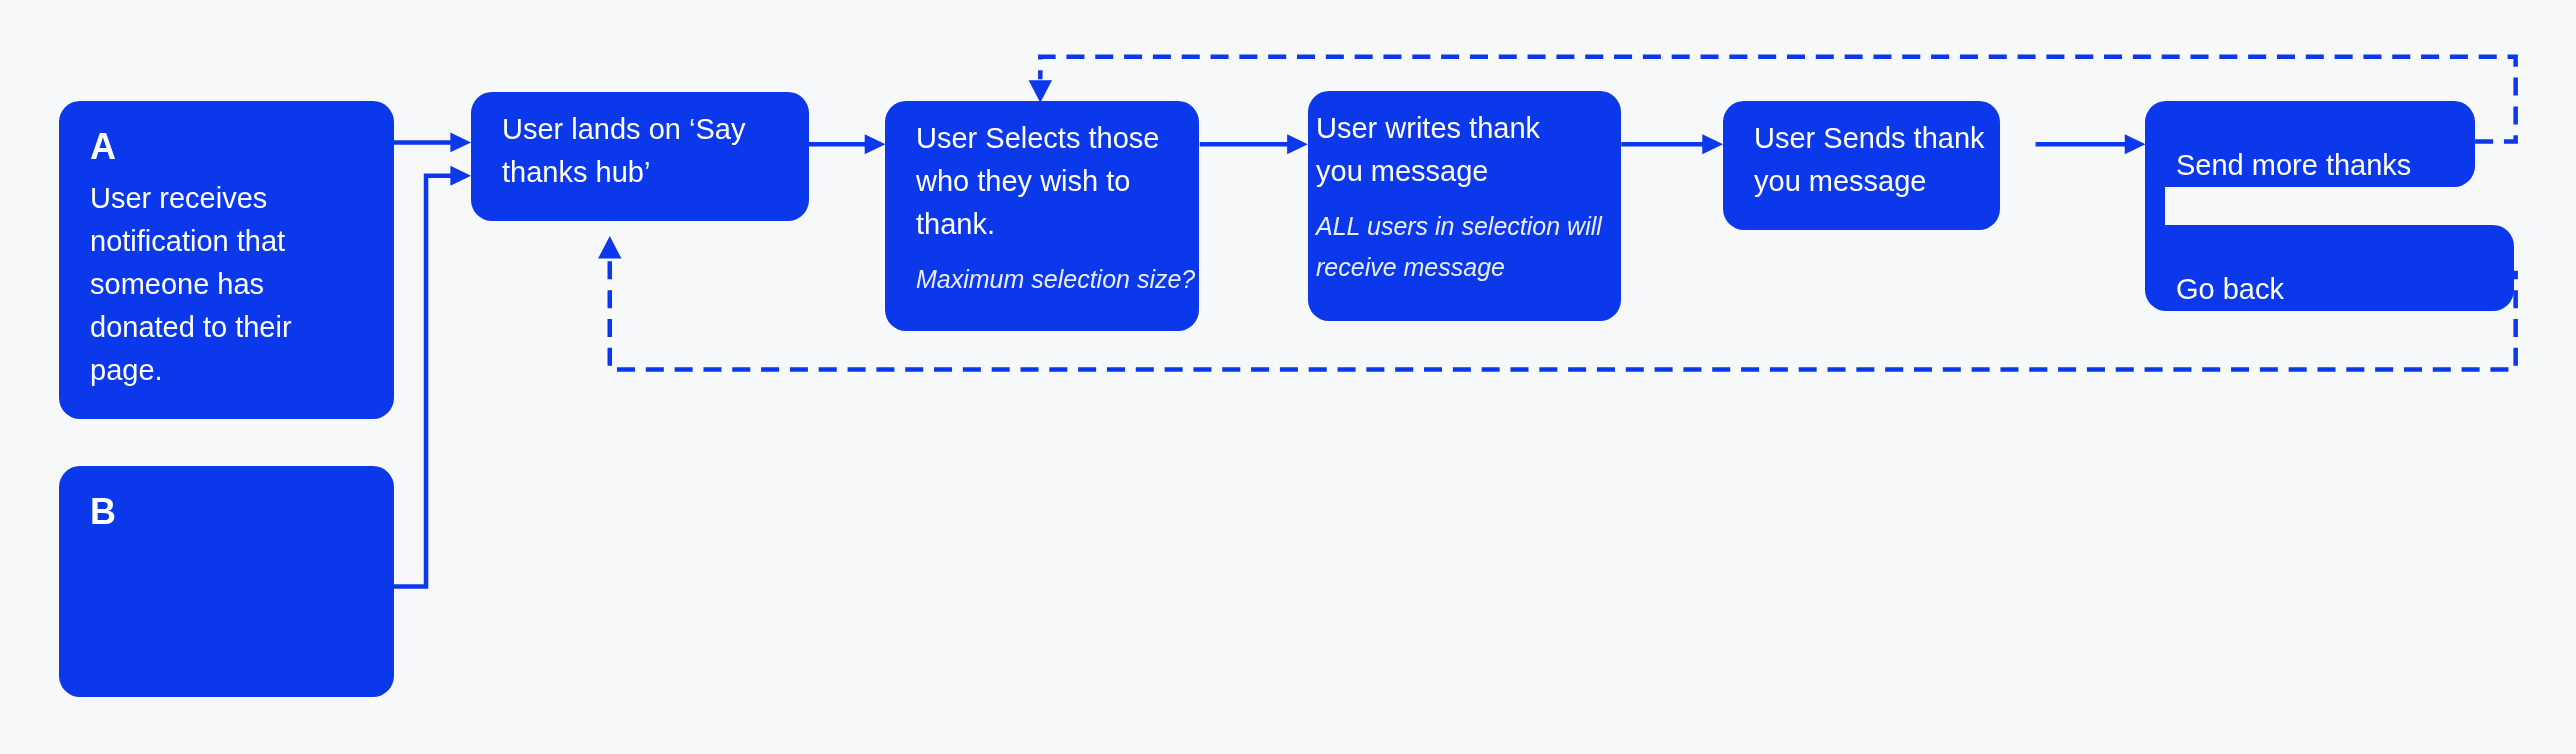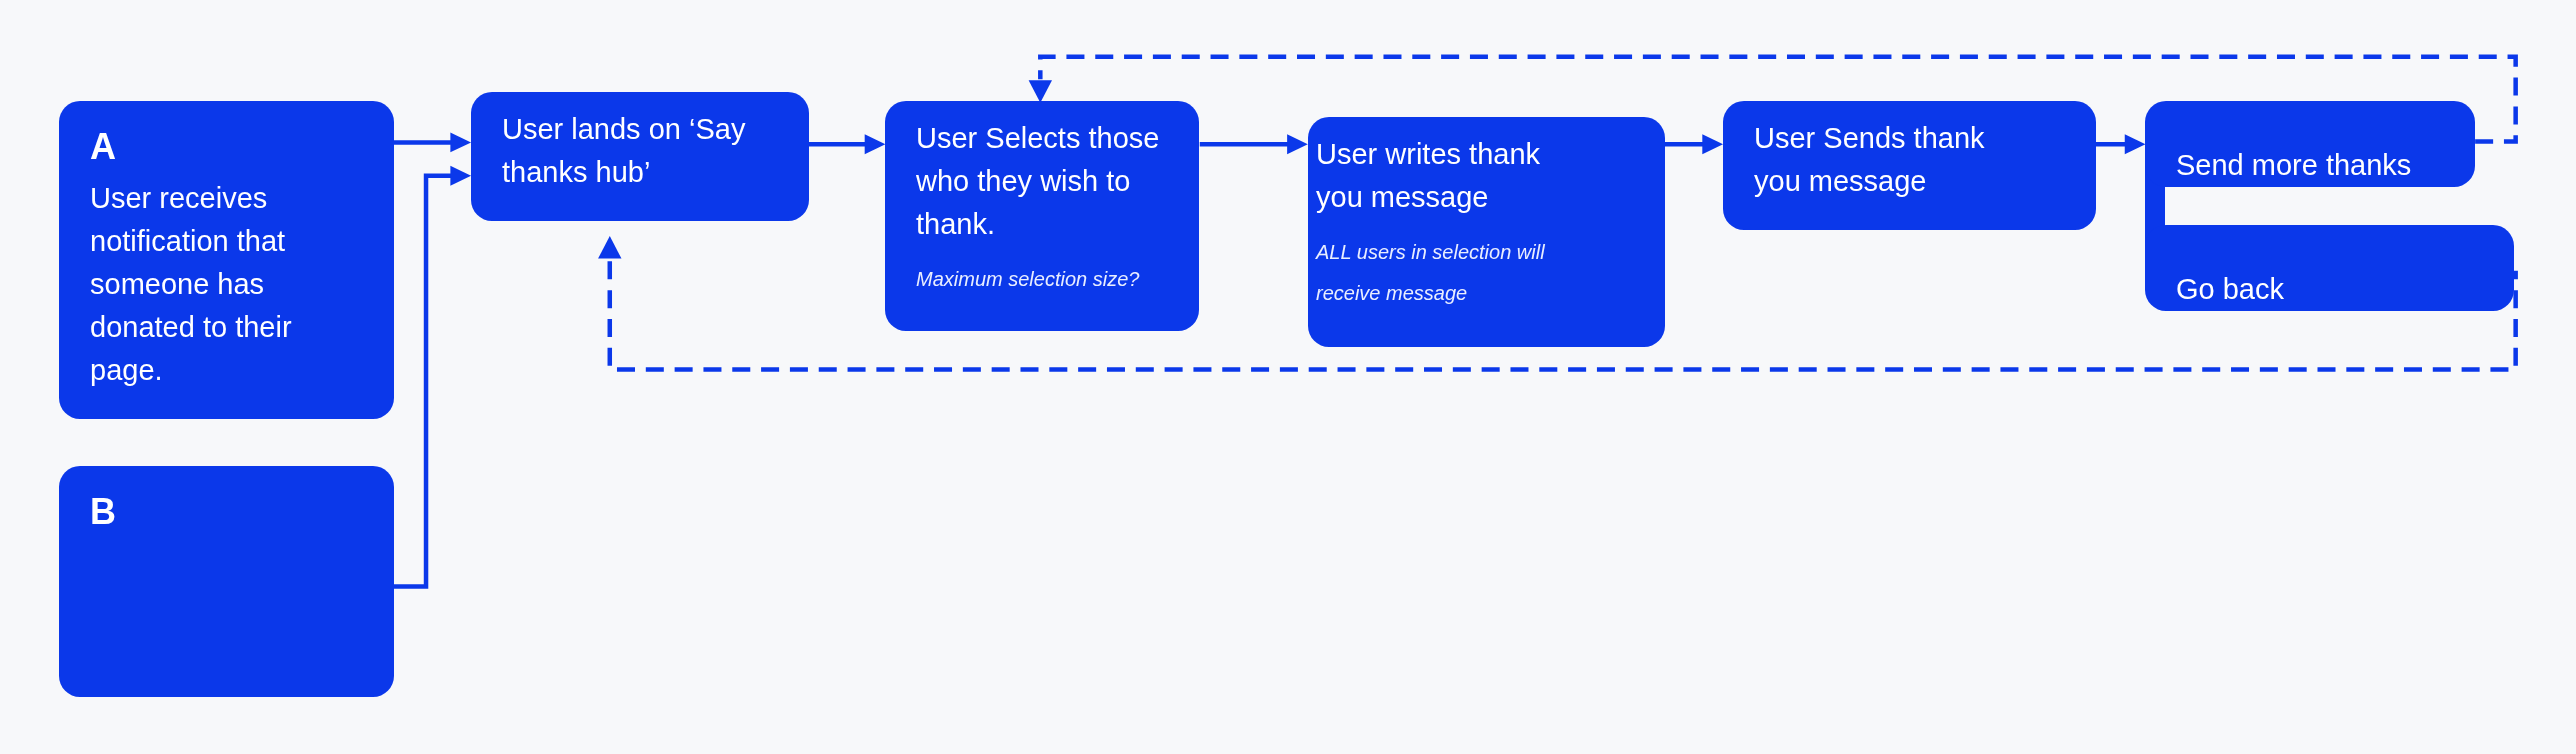--- a/index.html
+++ b/index.html
@@ -31,21 +31,21 @@
     letter-spacing:0.9px;
     margin-bottom:7.2px;
     white-space:pre;
   }
   .node-text{
     font-size:29px;
     line-height:43px;
     white-space:pre;
   }
   .node-note{
-    font-size:20px;
+    font-size:25px;
     line-height:41px;
     font-style:italic;
     color:var(--note-text);
     margin-top:12.6px;
     white-space:pre;
   }
   .pad-lg{padding:21.6px 31px;}
   .pad-md{padding:16px 31px;}
   .bar{display:flex;align-items:flex-end;padding:0 31px;font-size:29px;}
   .bar .node-text{white-space:pre;}
@@ -120,28 +120,28 @@
 thanks hub’</div>
   </div>
 
   <div class="node pad-md" style="left:885px;top:101px;width:314px;height:230px;">
     <div class="node-text">User Selects those
 who they wish to
 thank.</div>
     <div class="node-note">Maximum selection size?</div>
   </div>
 
-  <div class="node pad-md" style="left:1308px;top:117px;width:357px;height:230px;padding-left:8px;">
+  <div class="node pad-md" style="left:1308px;top:91px;width:313px;height:230px;padding-left:8px;">
     <div class="node-text">User writes thank
 you message</div>
     <div class="node-note">ALL users in selection will
 receive message</div>
   </div>
 
-  <div class="node pad-md" style="left:1723px;top:101px;width:373px;height:129px;">
+  <div class="node pad-md" style="left:1723px;top:101px;width:277px;height:129px;">
     <div class="node-text">User Sends thank
 you message</div>
   </div>
 
   <div class="strip" style="left:2145px;top:135px;width:20px;height:144px;"></div>
 
   <div class="node bar" style="left:2145px;top:101px;width:330px;height:86px;">
     <div class="node-text">Send more thanks</div>
   </div>
 

